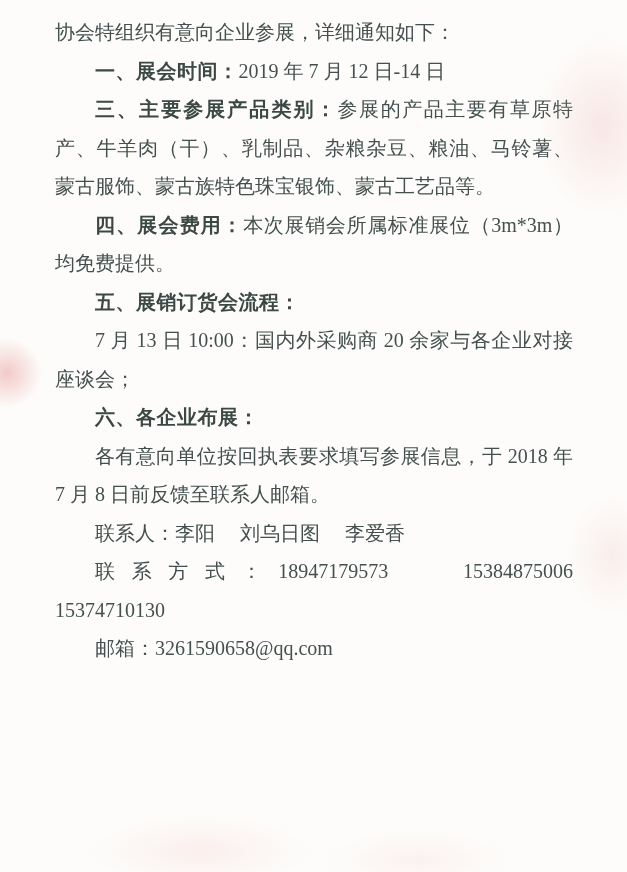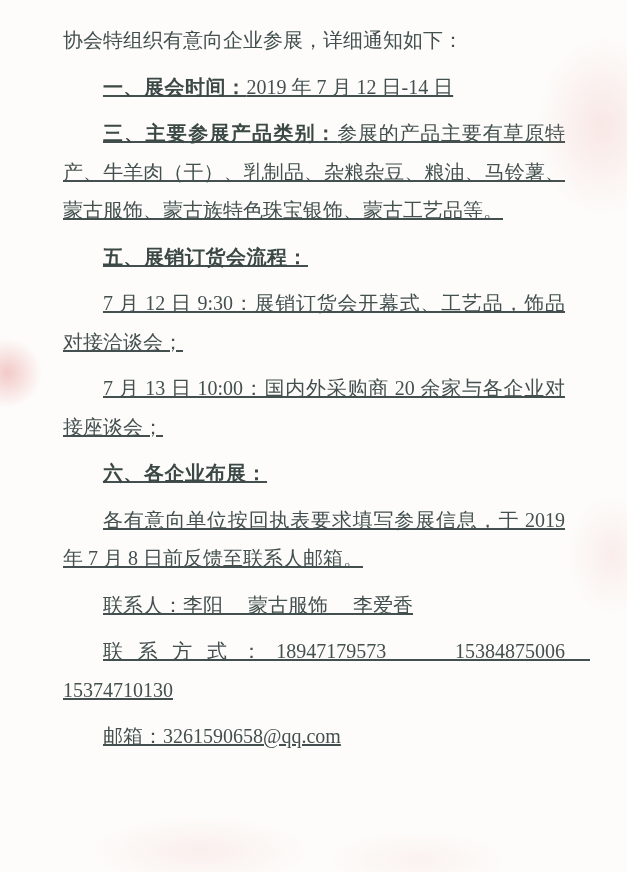--- a/index.html
+++ b/index.html
@@ -9,22 +9,22 @@
     box-sizing:border-box;
     padding:13px 54px 0 55px;
     background:#fdfcfa;
     overflow:hidden;
     font-family:"Liberation Serif","DejaVu Serif",serif;
     font-size:20px;
     line-height:38.5px;
     color:#43504f;
     text-align:justify;
   }
-  .para{margin:8px;padding:0;}
-  .indent{text-indent:2em;text-decoration:underline;}
+  .para{margin:0;padding:0;}
+  .indent{text-indent:2em;}
   .b{
     font-weight:bold;
     font-family:"Liberation Sans","DejaVu Sans",sans-serif;
     color:#3b4845;
     letter-spacing:0.5px;
   }
   
   .artifact{position:absolute;pointer-events:none;}
   .a1{top:36px;right:-40px;width:130px;height:180px;
       background:radial-gradient(closest-side,rgba(228,148,148,0.20),rgba(228,148,148,0));}
@@ -42,34 +42,34 @@
 
 <div class="page">
 
   <p class="para"><span class="b"></span><span>协会特组织有意向企业参展，详细通知如下：</span></p>
 
   <p class="para indent"><span class="b">一、展会时间：</span><span>2019 年 7 月 12 日-14 日</span></p>
 
 
   <p class="para indent"><span class="b">三、主要参展产品类别：</span><span>参展的产品主要有草原特产、牛羊肉（干）、乳制品、杂粮杂豆、粮油、马铃薯、蒙古服饰、蒙古族特色珠宝银饰、蒙古工艺品等。</span></p>
 
+  <p class="para indent"><span class="b">四、展会费用：</span><span>本次展销会所属标准展位（3m*3m）均免费提供。</span></p>
 
   <p class="para indent"><span class="b">五、展销订货会流程：</span><span></span></p>
 
 
-  <p class="para indent"><span class="b"></span><span>7 月 12 日 9:30：展销订货会开幕式、工艺品，饰品对接洽谈会；</span></p>
 
   <p class="para indent"><span class="b"></span><span>7 月 13 日 10:00：国内外采购商 20 余家与各企业对接座谈会；</span></p>
 
 
   <p class="para indent"><span class="b">六、各企业布展：</span><span></span></p>
 
-  <p class="para indent"><span class="b"></span><span>各有意向单位按回执表要求填写参展信息，于 2019 年 7 月 8 日前反馈至联系人邮箱。</span></p>
+  <p class="para indent"><span class="b"></span><span>各有意向单位按回执表要求填写参展信息，于 2018 年 7 月 8 日前反馈至联系人邮箱。</span></p>
 
-  <p class="para indent"><span class="b"></span><span>联系人：李阳　 蒙古服饰　 李爱香</span></p>
+  <p class="para indent"><span class="b"></span><span>联系人：李阳　 刘乌日图　 李爱香</span></p>
 
   <p class="para indent"><span class="b"></span><span>联系方式：18947179573　 15384875006　 15374710130</span></p>
 
   <p class="para indent"><span class="b"></span><span>邮箱：3261590658@qq.com</span></p>
 
   <div class="artifact a1"></div>
   <div class="artifact a2"></div>
   <div class="artifact a3"></div>
   <div class="artifact a4"></div>
   <div class="artifact a5"></div>

